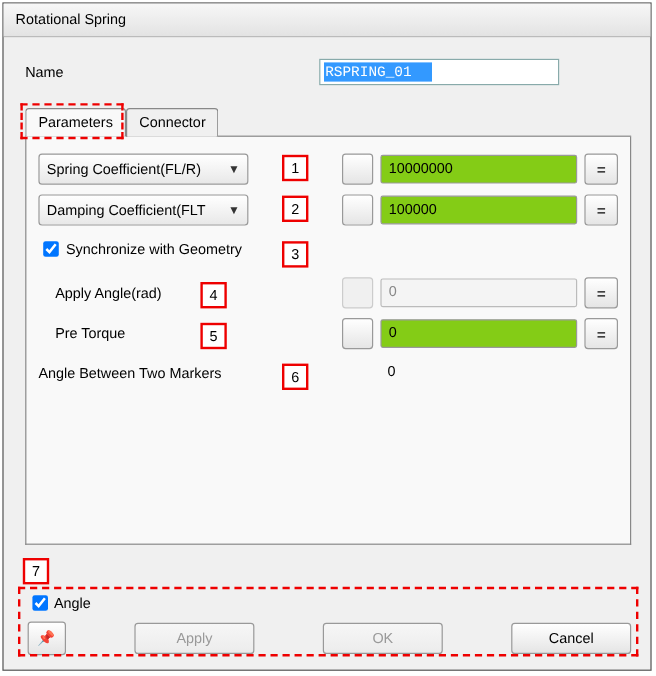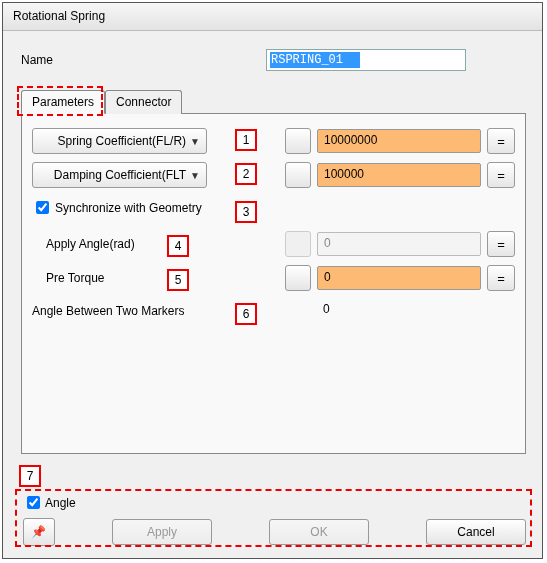--- a/index.html
+++ b/index.html
@@ -88,37 +88,36 @@
     width: 175px;
     height: 26px;
     border: 1px solid #999;
     background: linear-gradient(to bottom,#fff,#e8e8e8);
     border-radius: 3px;
     display: flex;
     align-items: center;
     padding: 0 6px;
     justify-content: space-between;
     cursor: pointer;
-    text-align: right;
   }
   .drop span.txt { flex:1; overflow:hidden; text-overflow: ellipsis; white-space:nowrap;}
   .drop .arrow { font-size:10px; color:#333; margin-left:4px;}
   .sqbtn {
     width: 26px;
     height: 26px;
     border: 1px solid #999;
     background: linear-gradient(to bottom,#fff,#e5e5e5);
     border-radius: 3px;
     cursor: pointer;
   }
   .readfield {
     flex: 1;
     height: 24px;
     border: 1px solid #999;
-    background: #fdba74;
+    background: #84cc16;
     padding: 3px 6px;
     margin: 0 6px;
     border-radius: 2px;
   }
   .eqbtn {
     width: 28px; height: 26px;
     border: 1px solid #999;
     background: linear-gradient(to bottom,#fff,#e5e5e5);
     border-radius: 3px;
     display:flex; align-items:center; justify-content:center;

